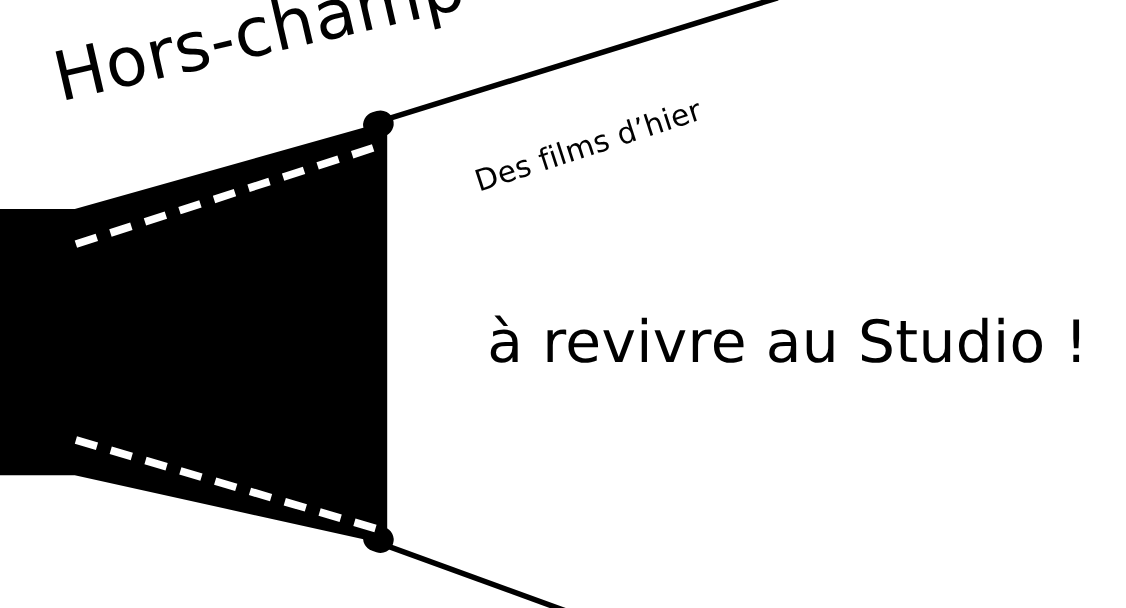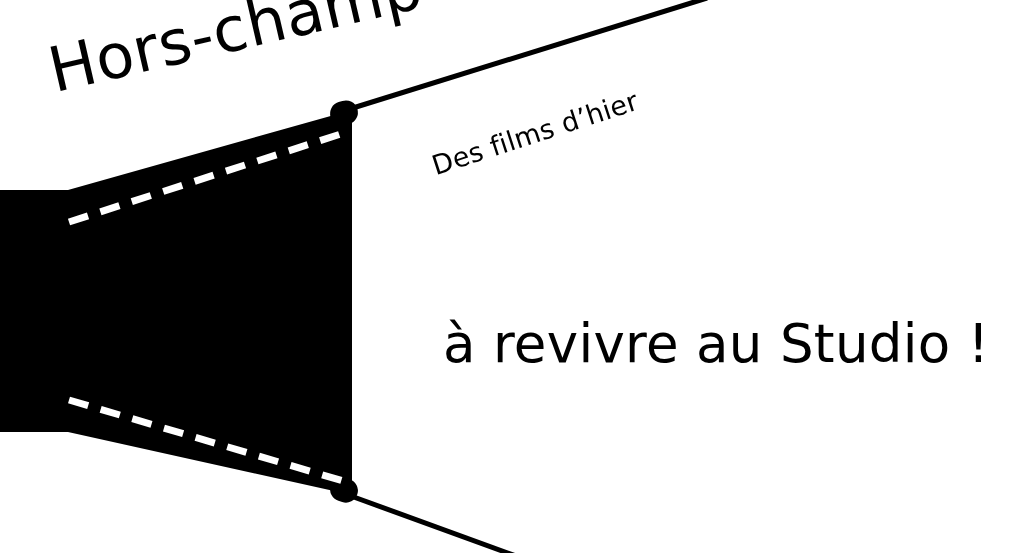--- a/index.html
+++ b/index.html
@@ -46,21 +46,20 @@
     font-size: 27px;
     letter-spacing: 0.2px;
     transform: rotate(-18deg);
     transform-origin: 0 100%;
   }
   #headline {
     left: 443px;
     top: 285px;
     font-size: 53px;
     letter-spacing: 0.3px;
-    margin-top: 32px;
   }
 </style>
 </head>
 <body>
 
 <div id="poster">
 
   <svg id="beam-svg" viewBox="0 0 1024 553">
 
     <line x1="340" y1="112" x2="707" y2="-2" stroke="#000000" stroke-width="5"></line>

